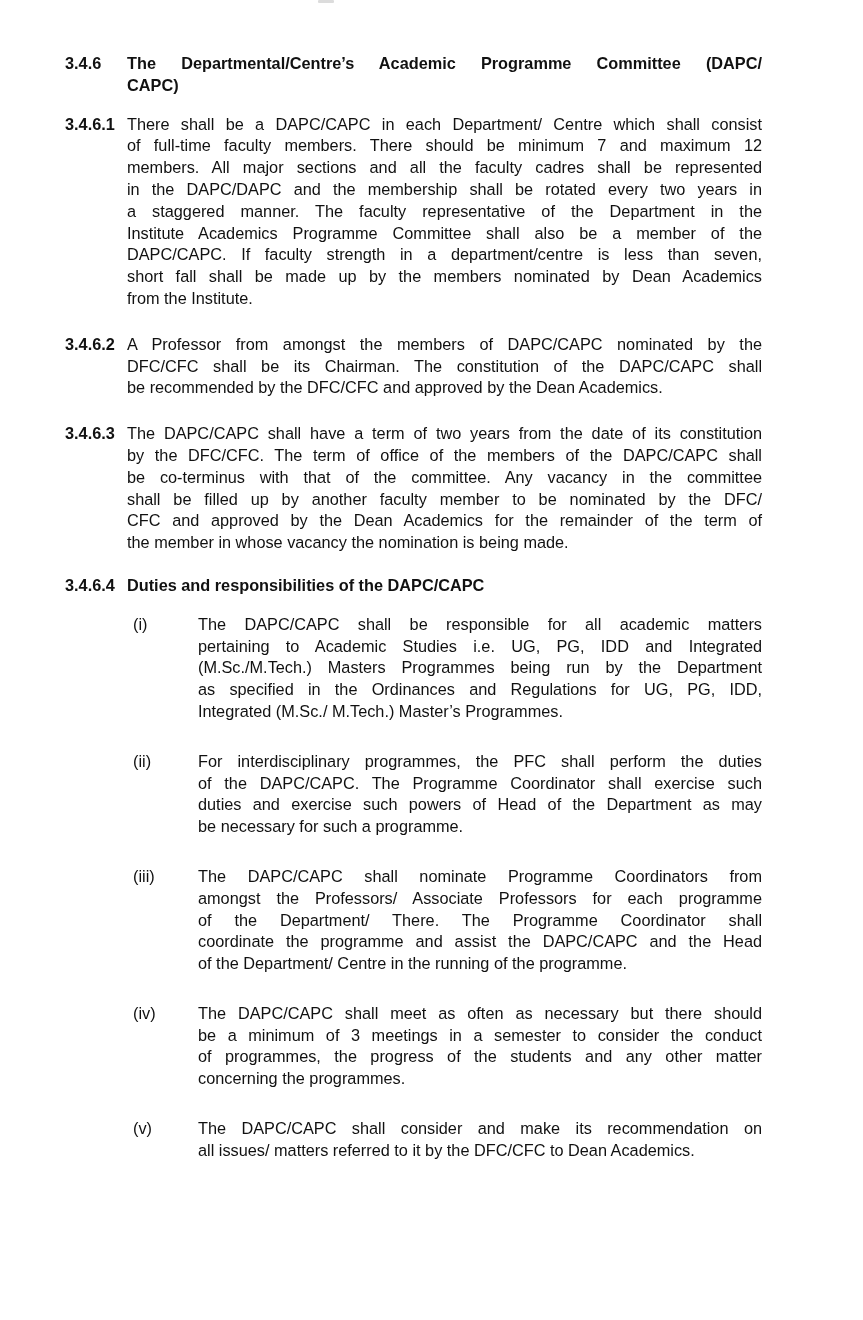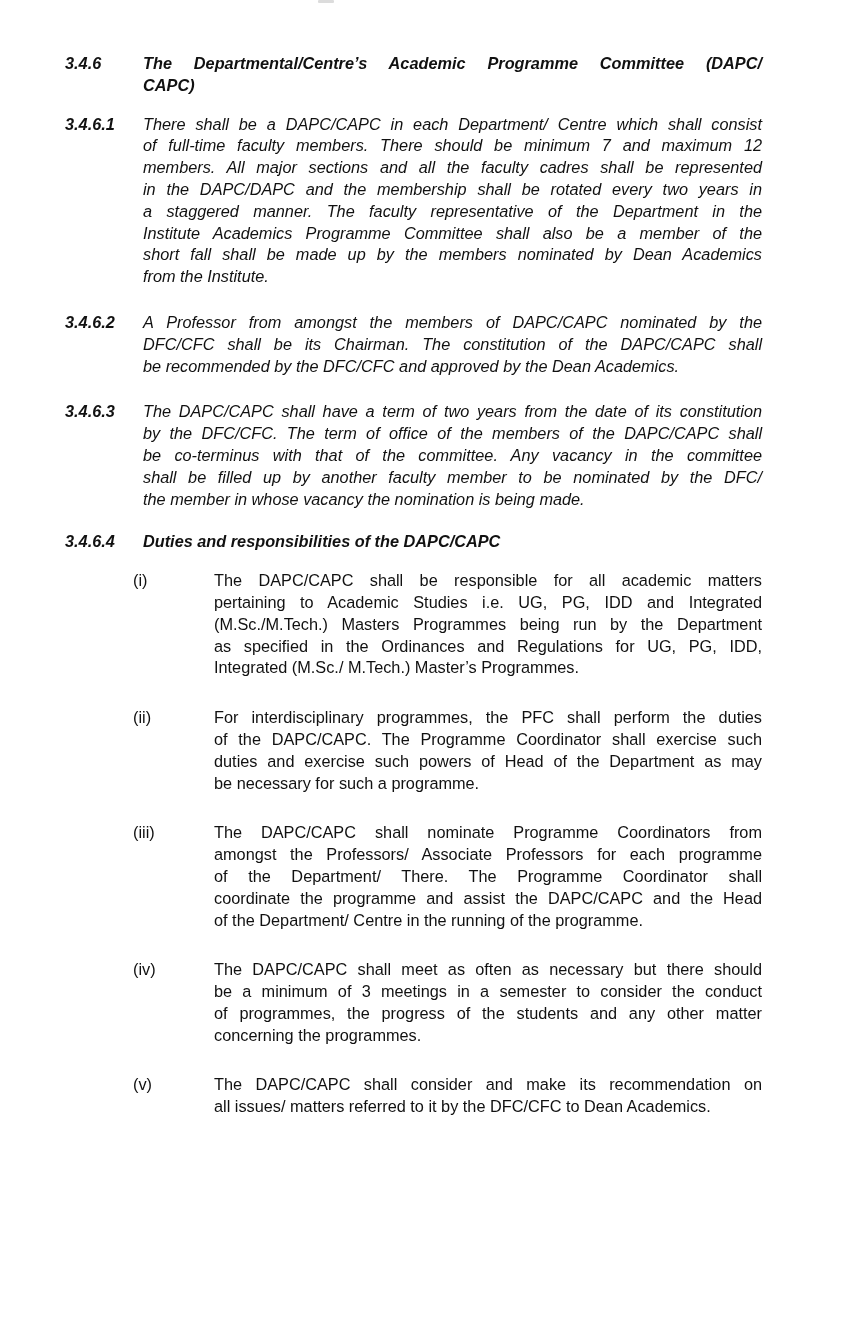--- a/index.html
+++ b/index.html
@@ -15,36 +15,35 @@
     position: absolute;
     top: 53px; left: 65px;
     width: 697px;
     font-size: 16.3px;
     line-height: 21.8px;
   }
   .sec {
     display: grid;
     grid-template-columns: 62px 1fr;
     margin-bottom: 24px;
-    font-style: italic;
   }
   .sec.heading { font-weight: 700; }
   .sec.heading-top { margin-bottom: 17px; }
   .sec.sub4 { margin-bottom: 17px; }
   .sec.s3 { margin-bottom: 21px; }
   .num { font-weight: 700; white-space: nowrap; }
   .duty {
     display: grid;
     grid-template-columns: 65px 1fr;
     margin-left: 68px;
     margin-bottom: 28px;
   }
   .duty .marker { font-weight: 400; }
   
-  .line { text-align: justify; text-align-last: justify; margin-left: 16px; }
+  .line { text-align: justify; text-align-last: justify; }
   .line.last { text-align-last: left; }
   .artifact {
     position: absolute;
     top: 0; left: 318px;
     width: 16px; height: 3px;
     background: #dcdcdc;
     border-radius: 1px;
   }
 </style>
 </head>
@@ -64,20 +63,21 @@
 
   <section class="sec">
     <div class="num">3.4.6.1</div>
     <div class="body">
         <div class="line">There shall be a DAPC/CAPC in each Department/ Centre which shall consist</div>
         <div class="line">of full-time faculty members. There should be minimum 7 and maximum 12</div>
         <div class="line">members. All major sections and all the faculty cadres shall be represented</div>
         <div class="line">in the DAPC/DAPC and the membership shall be rotated every two years in</div>
         <div class="line">a staggered manner.  The faculty representative of the Department in the</div>
         <div class="line">Institute Academics Programme Committee shall also be a member of the</div>
+        <div class="line">DAPC/CAPC. If faculty strength in a department/centre is less than seven,</div>
         <div class="line">short fall shall be made up by the members nominated by Dean Academics</div>
         <div class="line last">from the Institute.</div>
       </div>
   </section>
 
   <section class="sec">
     <div class="num">3.4.6.2</div>
     <div class="body">
         <div class="line">A Professor from amongst the members of DAPC/CAPC nominated by the</div>
         <div class="line">DFC/CFC shall be its Chairman. The constitution of the DAPC/CAPC shall</div>
@@ -85,20 +85,21 @@
       </div>
   </section>
 
   <section class="sec s3">
     <div class="num">3.4.6.3</div>
     <div class="body">
         <div class="line">The DAPC/CAPC shall have a term of two years from the date of its constitution</div>
         <div class="line">by the DFC/CFC. The term of office of the members of the DAPC/CAPC shall</div>
         <div class="line">be co-terminus with that of the committee. Any vacancy in the committee</div>
         <div class="line">shall be filled up by another faculty member to be nominated by the DFC/</div>
+        <div class="line">CFC and approved by the Dean Academics for the remainder of the term of</div>
         <div class="line last">the member in whose vacancy the nomination is being made.</div>
       </div>
   </section>
 
   <section class="sec heading sub4">
     <div class="num">3.4.6.4</div>
     <div class="body">
         <div class="line last">Duties and responsibilities of the DAPC/CAPC</div>
       </div>
   </section>

